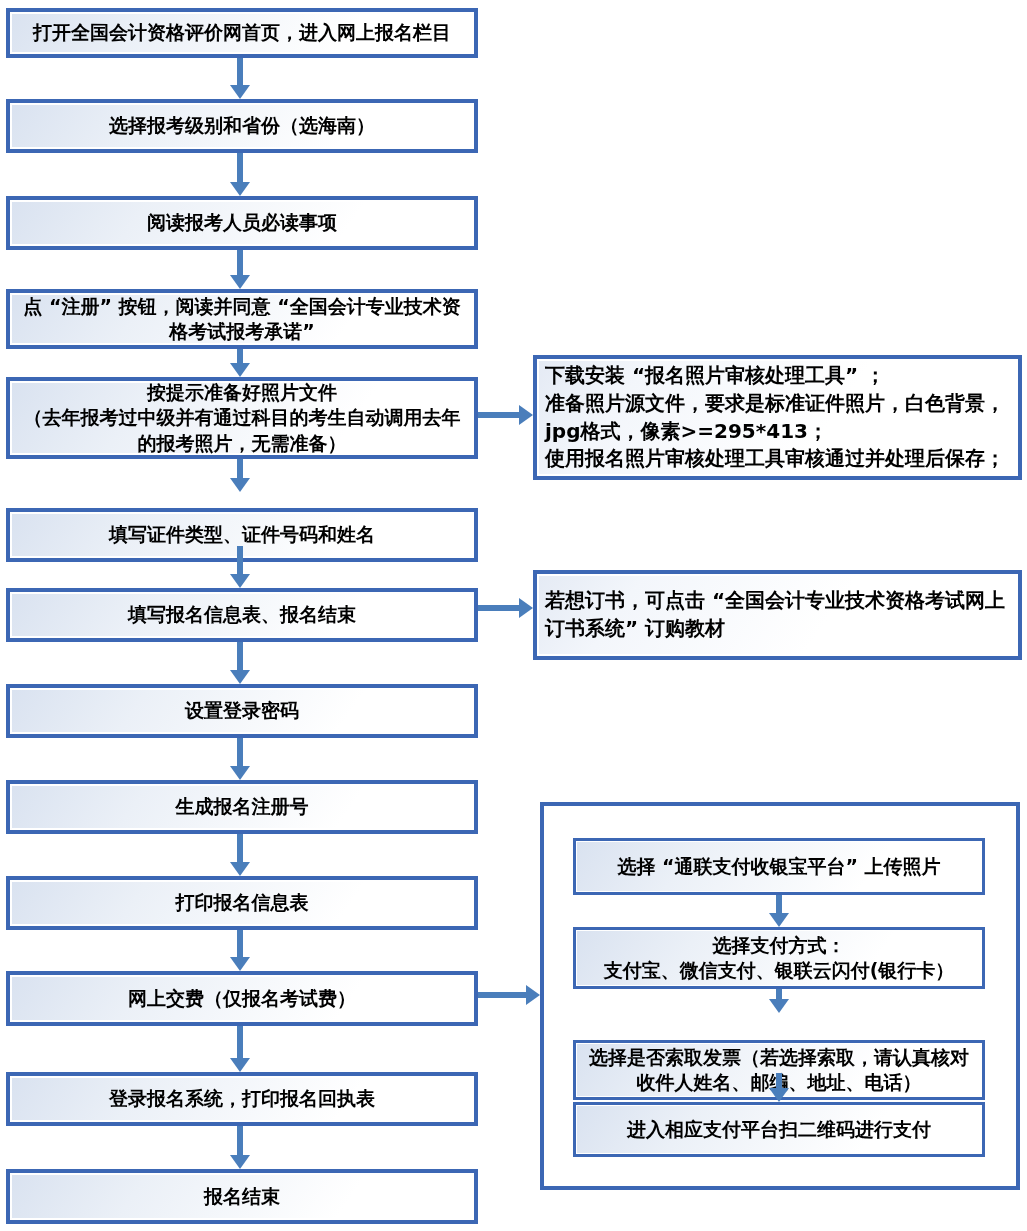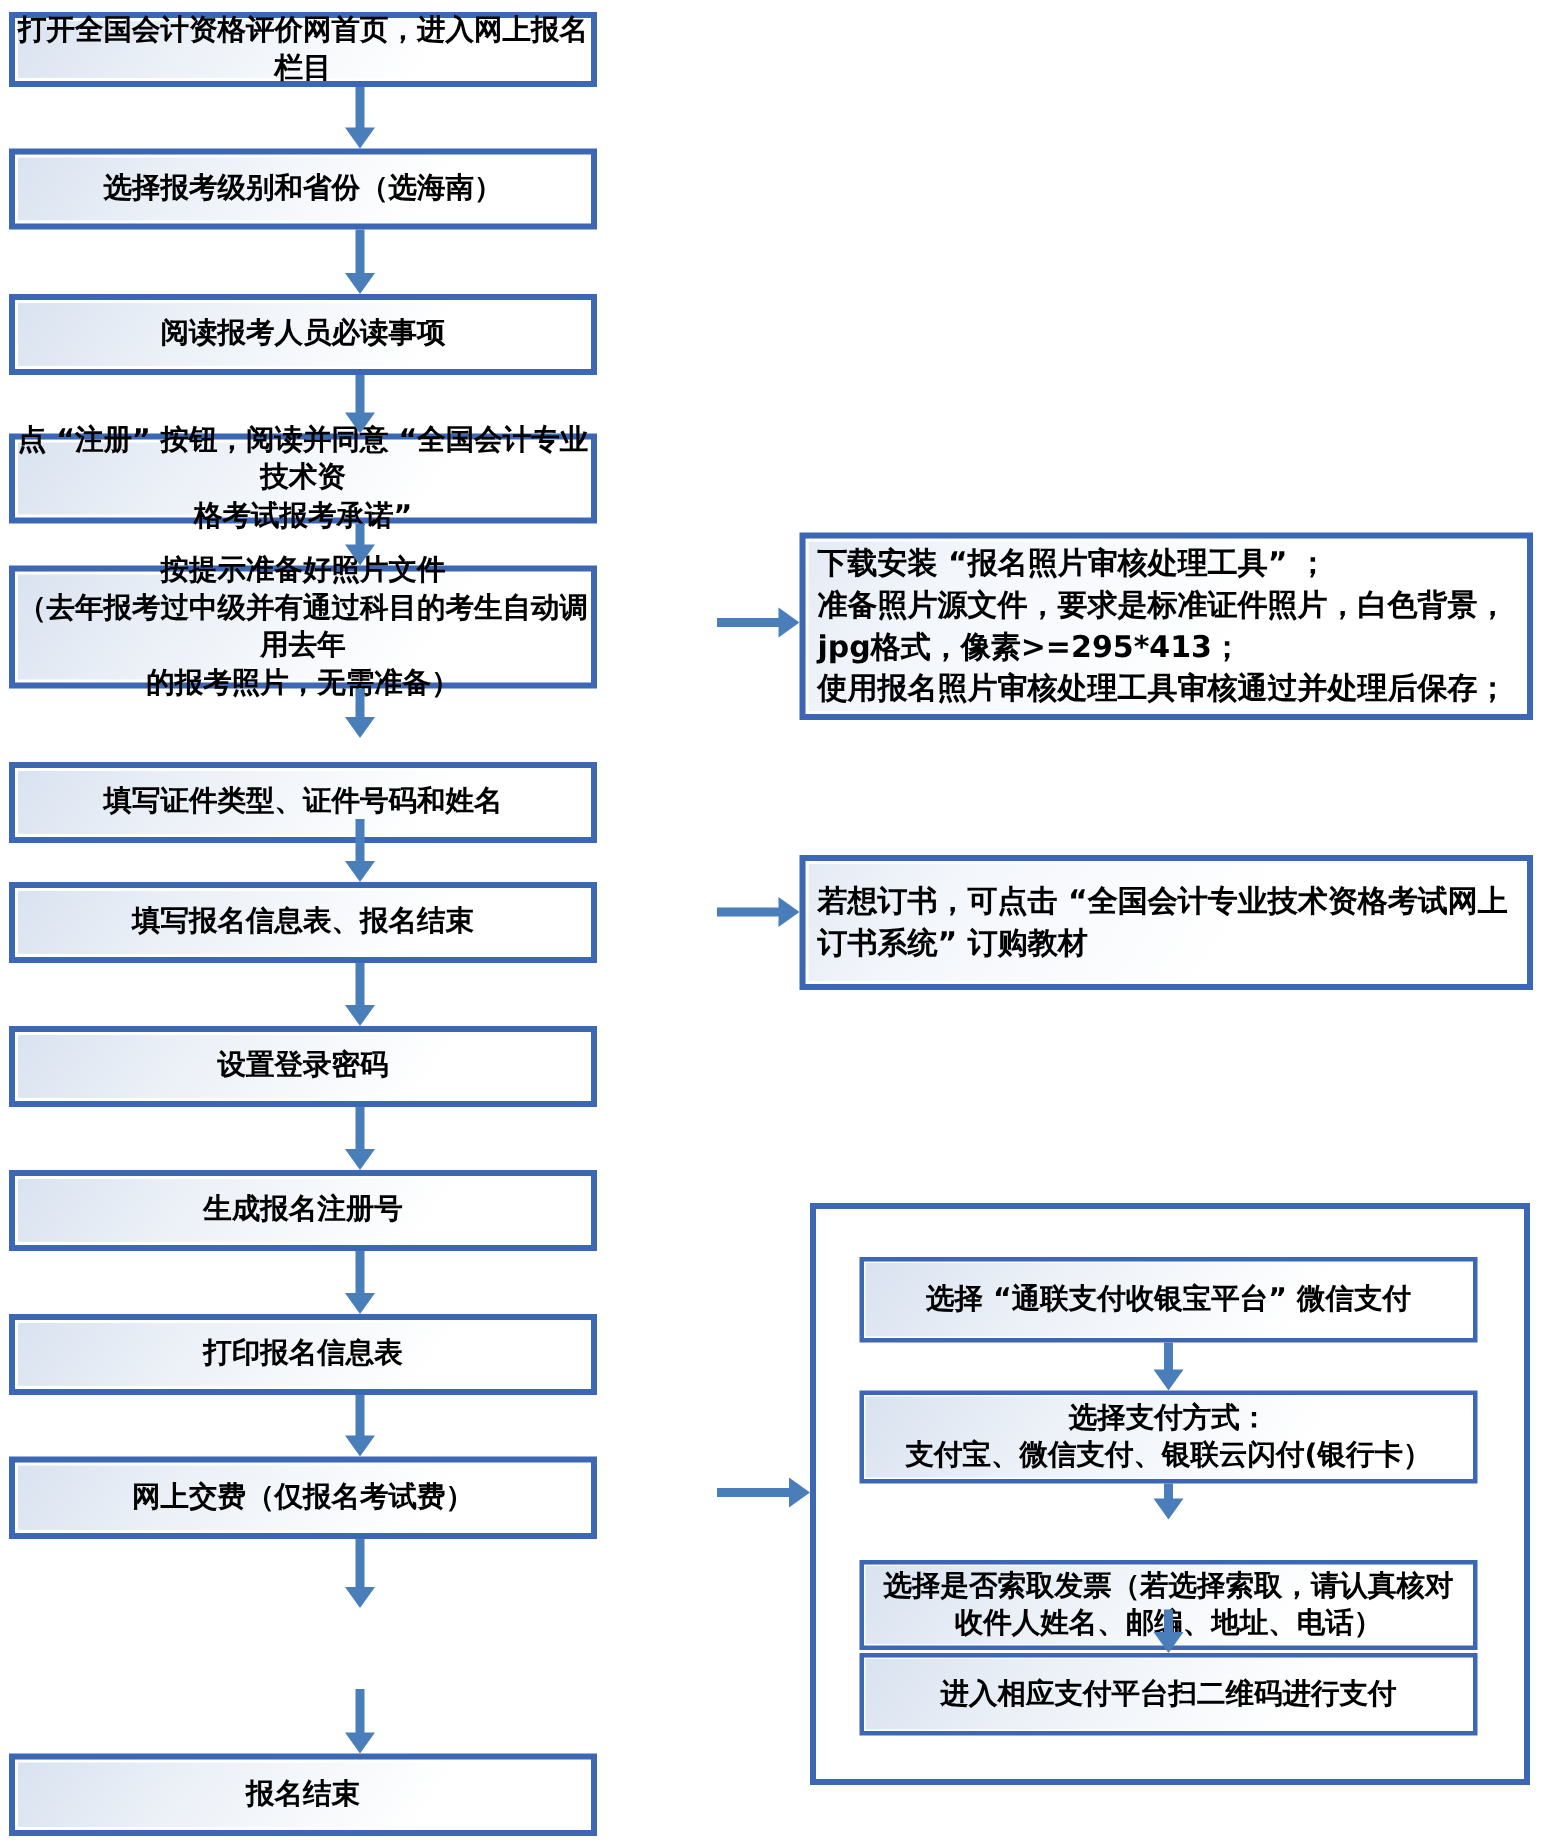--- a/index.html
+++ b/index.html
@@ -13,21 +13,21 @@
   }
   .box{
     position:absolute;box-sizing:border-box;
     border:4px solid var(--border);
     background:linear-gradient(125deg,#d9e2f0 0%,#ebf0f7 28%,#ffffff 72%);
     box-shadow:inset 0 0 0 2px #ffffff;
     display:flex;align-items:center;justify-content:center;
     text-align:center;white-space:pre-line;
     font-weight:bold;font-size:19px;line-height:1.32;color:#000;
   }
-  .main{left:6px;width:392px;}
+  .main{left:6px;width:472px;}
   .note{
     left:533px;width:489px;justify-content:flex-start;text-align:left;
     font-size:20px;line-height:1.38;padding:4px 8px;
     background:linear-gradient(125deg,#e4eaf4 0%,#f3f6fb 20%,#ffffff 60%);
   }
   .container-box{
     position:absolute;box-sizing:border-box;
     left:540px;top:802px;width:480px;height:388px;
     border:4px solid var(--border);background:#fff;
   }
@@ -63,20 +63,21 @@
 格考试报考承诺”</div>
   <div class="box main" style="top:377px;height:82px">按提示准备好照片文件
 （去年报考过中级并有通过科目的考生自动调用去年
 的报考照片，无需准备）</div>
   <div class="box main" style="top:508px;height:54px">填写证件类型、证件号码和姓名</div>
   <div class="box main" style="top:588px;height:54px">填写报名信息表、报名结束</div>
   <div class="box main" style="top:780px;height:54px">生成报名注册号</div>
   <div class="box main" style="top:684px;height:54px">设置登录密码</div>
   <div class="box main" style="top:876px;height:54px">打印报名信息表</div>
   <div class="box main" style="top:971px;height:55px">网上交费（仅报名考试费）</div>
+  <div class="box main" style="top:1072px;height:54px">登录报名系统，打印报名回执表</div>
   <div class="box main" style="top:1169px;height:55px">报名结束</div>
 
   <div class="varrow" style="left:230px;top:58px;height:41px"></div>
   <div class="varrow" style="left:230px;top:153px;height:43px"></div>
   <div class="varrow" style="left:230px;top:250px;height:39px"></div>
   <div class="varrow" style="left:230px;top:349px;height:28px"></div>
   <div class="varrow" style="left:230px;top:459px;height:33px"></div>
   <div class="varrow" style="left:230px;top:546px;height:42px"></div>
   <div class="varrow" style="left:230px;top:642px;height:42px"></div>
   <div class="varrow" style="left:230px;top:738px;height:42px"></div>
@@ -91,21 +92,21 @@
 使用报名照片审核处理工具审核通过并处理后保存；</div>
   <div class="box note" style="top:570px;height:90px">若想订书，可点击 “全国会计专业技术资格考试网上
 订书系统” 订购教材</div>
 
   <div class="harrow" style="left:478px;top:405px;width:55px"></div>
   <div class="harrow" style="left:478px;top:598px;width:55px"></div>
   <div class="harrow" style="left:478px;top:985px;width:62px"></div>
 
   <div class="container-box"></div>
 
-  <div class="box pay" style="top:838px;height:57px">选择 “通联支付收银宝平台” 微信支付</div>
+  <div class="box pay" style="top:838px;height:57px">选择 “通联支付收银宝平台” 上传照片</div>
   <div class="box pay" style="top:927px;height:62px">选择支付方式：
 支付宝、微信支付、银联云闪付(银行卡）</div>
   <div class="box pay" style="top:1040px;height:60px">选择是否索取发票（若选择索取，请认真核对
 收件人姓名、邮编、地址、电话）</div>
   <div class="box pay" style="top:1102px;height:55px">进入相应支付平台扫二维码进行支付</div>
 
   <div class="varrow" style="left:769px;top:895px;height:32px"></div>
   <div class="varrow" style="left:769px;top:989px;height:24px"></div>
   <div class="varrow" style="left:769px;top:1073px;height:29px"></div>
 

